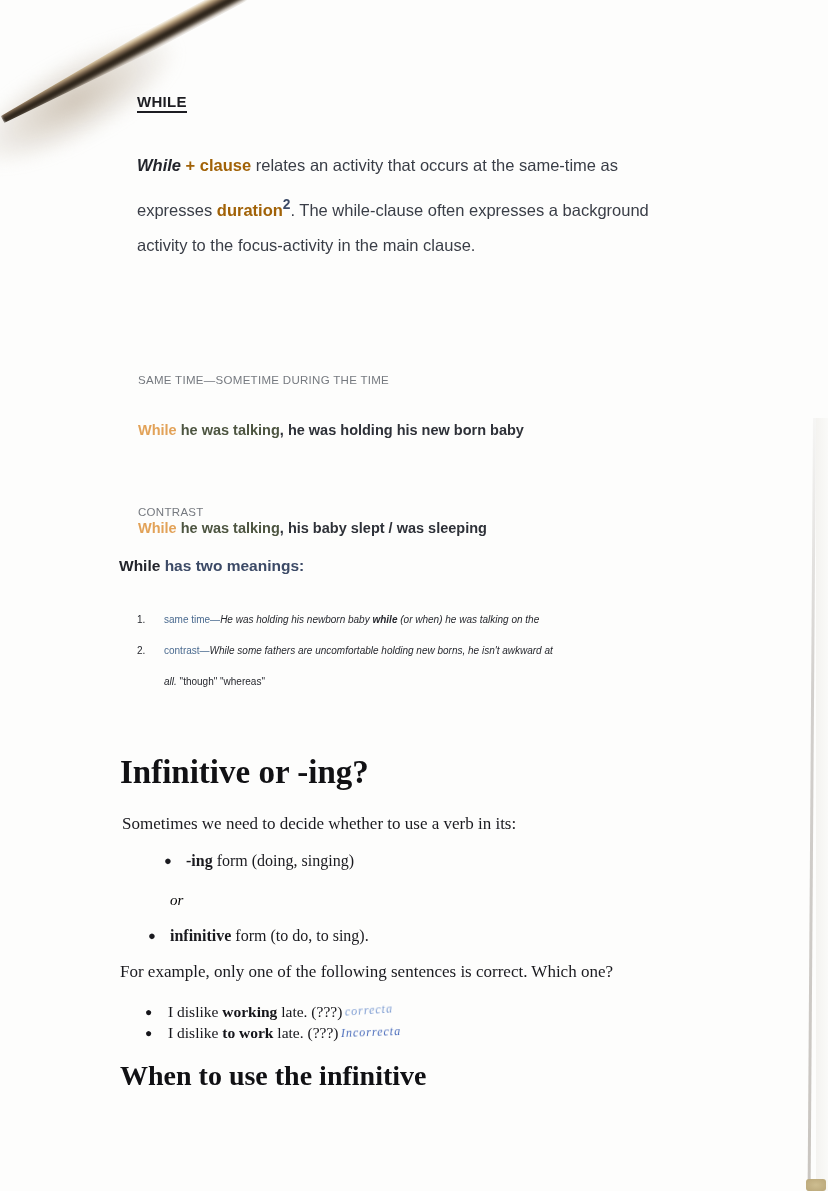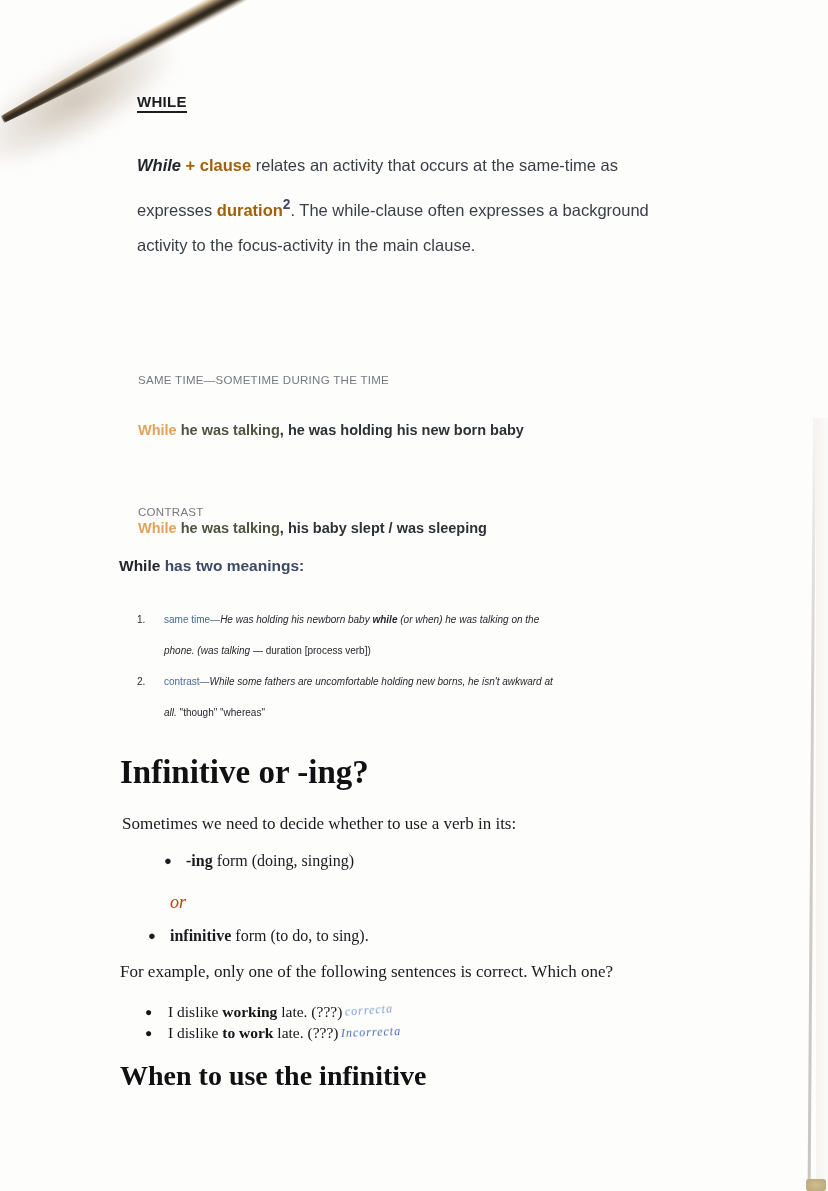--- a/index.html
+++ b/index.html
@@ -50,21 +50,21 @@
   .mline.cont{padding-left:27px;}
   .it{font-style:italic;}
   .c-term{color:#4a6a8f;}
 
   
   .inf-heading{left:120px;top:754px;font-size:33px;font-weight:bold;color:#111114;white-space:nowrap;}
   .inf-intro{left:122px;top:814px;font-size:17px;color:#1a1a1f;white-space:nowrap;}
   .bullet-item{font-size:16px;color:#1a1a1f;white-space:nowrap;}
   .bullet-item .dot{display:inline-block;width:22px;font-size:13px;vertical-align:1px;}
   .bullet-1{left:148px;top:852px;margin-left:16px;}
-  .or-word{left:170px;top:892px;font-size:18px;font-style:italic;color:#c2410c;}
+  .or-word{left:170px;top:892px;font-size:15px;font-style:italic;color:#000000;}
   .bullet-2{left:148px;top:927px;}
   .question-line{left:120px;top:962px;font-size:17px;color:#1a1a1f;white-space:nowrap;}
   .option{font-size:15.5px;color:#15151a;white-space:nowrap;}
   .option .dot{display:inline-block;width:23px;font-size:12px;vertical-align:1px;}
   .option-1{left:145px;top:1003px;}
   .option-2{left:145px;top:1024px;}
   .hand{font-family:"Liberation Serif",serif;font-style:italic;font-size:12px;letter-spacing:1px;
     display:inline-block;margin-left:3px;filter:blur(.3px);}
   .hand-1{color:#7d9cd2;transform:rotate(-4deg) translateY(-3px);}
   .hand-2{color:#4a6cbb;transform:rotate(-2deg) translateY(-2px);}
@@ -104,23 +104,20 @@
 </div>
 
 <div class="abs sans meanings-heading">
   <span>While</span><span class="c-navy"> has two meanings:</span>
 </div>
 
 <div class="abs sans mlist">
   <div class="mline">
     <span class="num">1.</span><span class="c-term">same time—</span><span class="it">He was holding his newborn baby </span><span class="it" style="font-weight:bold">while</span><span class="it"> (or when) he was talking on the</span>
   </div>
-  <div class="mline cont">
-    <span class="it">phone. (was talking</span><span> — duration [process verb])</span>
-  </div>
   <div class="mline">
     <span class="num">2.</span><span class="c-term">contrast—</span><span class="it">While some fathers are uncomfortable holding new borns, he isn't awkward at</span>
   </div>
   <div class="mline cont">
     <span class="it">all.</span><span> "though" "whereas"</span>
   </div>
 </div>
 
 <div class="abs serif inf-heading">Infinitive or -ing?</div>
 

